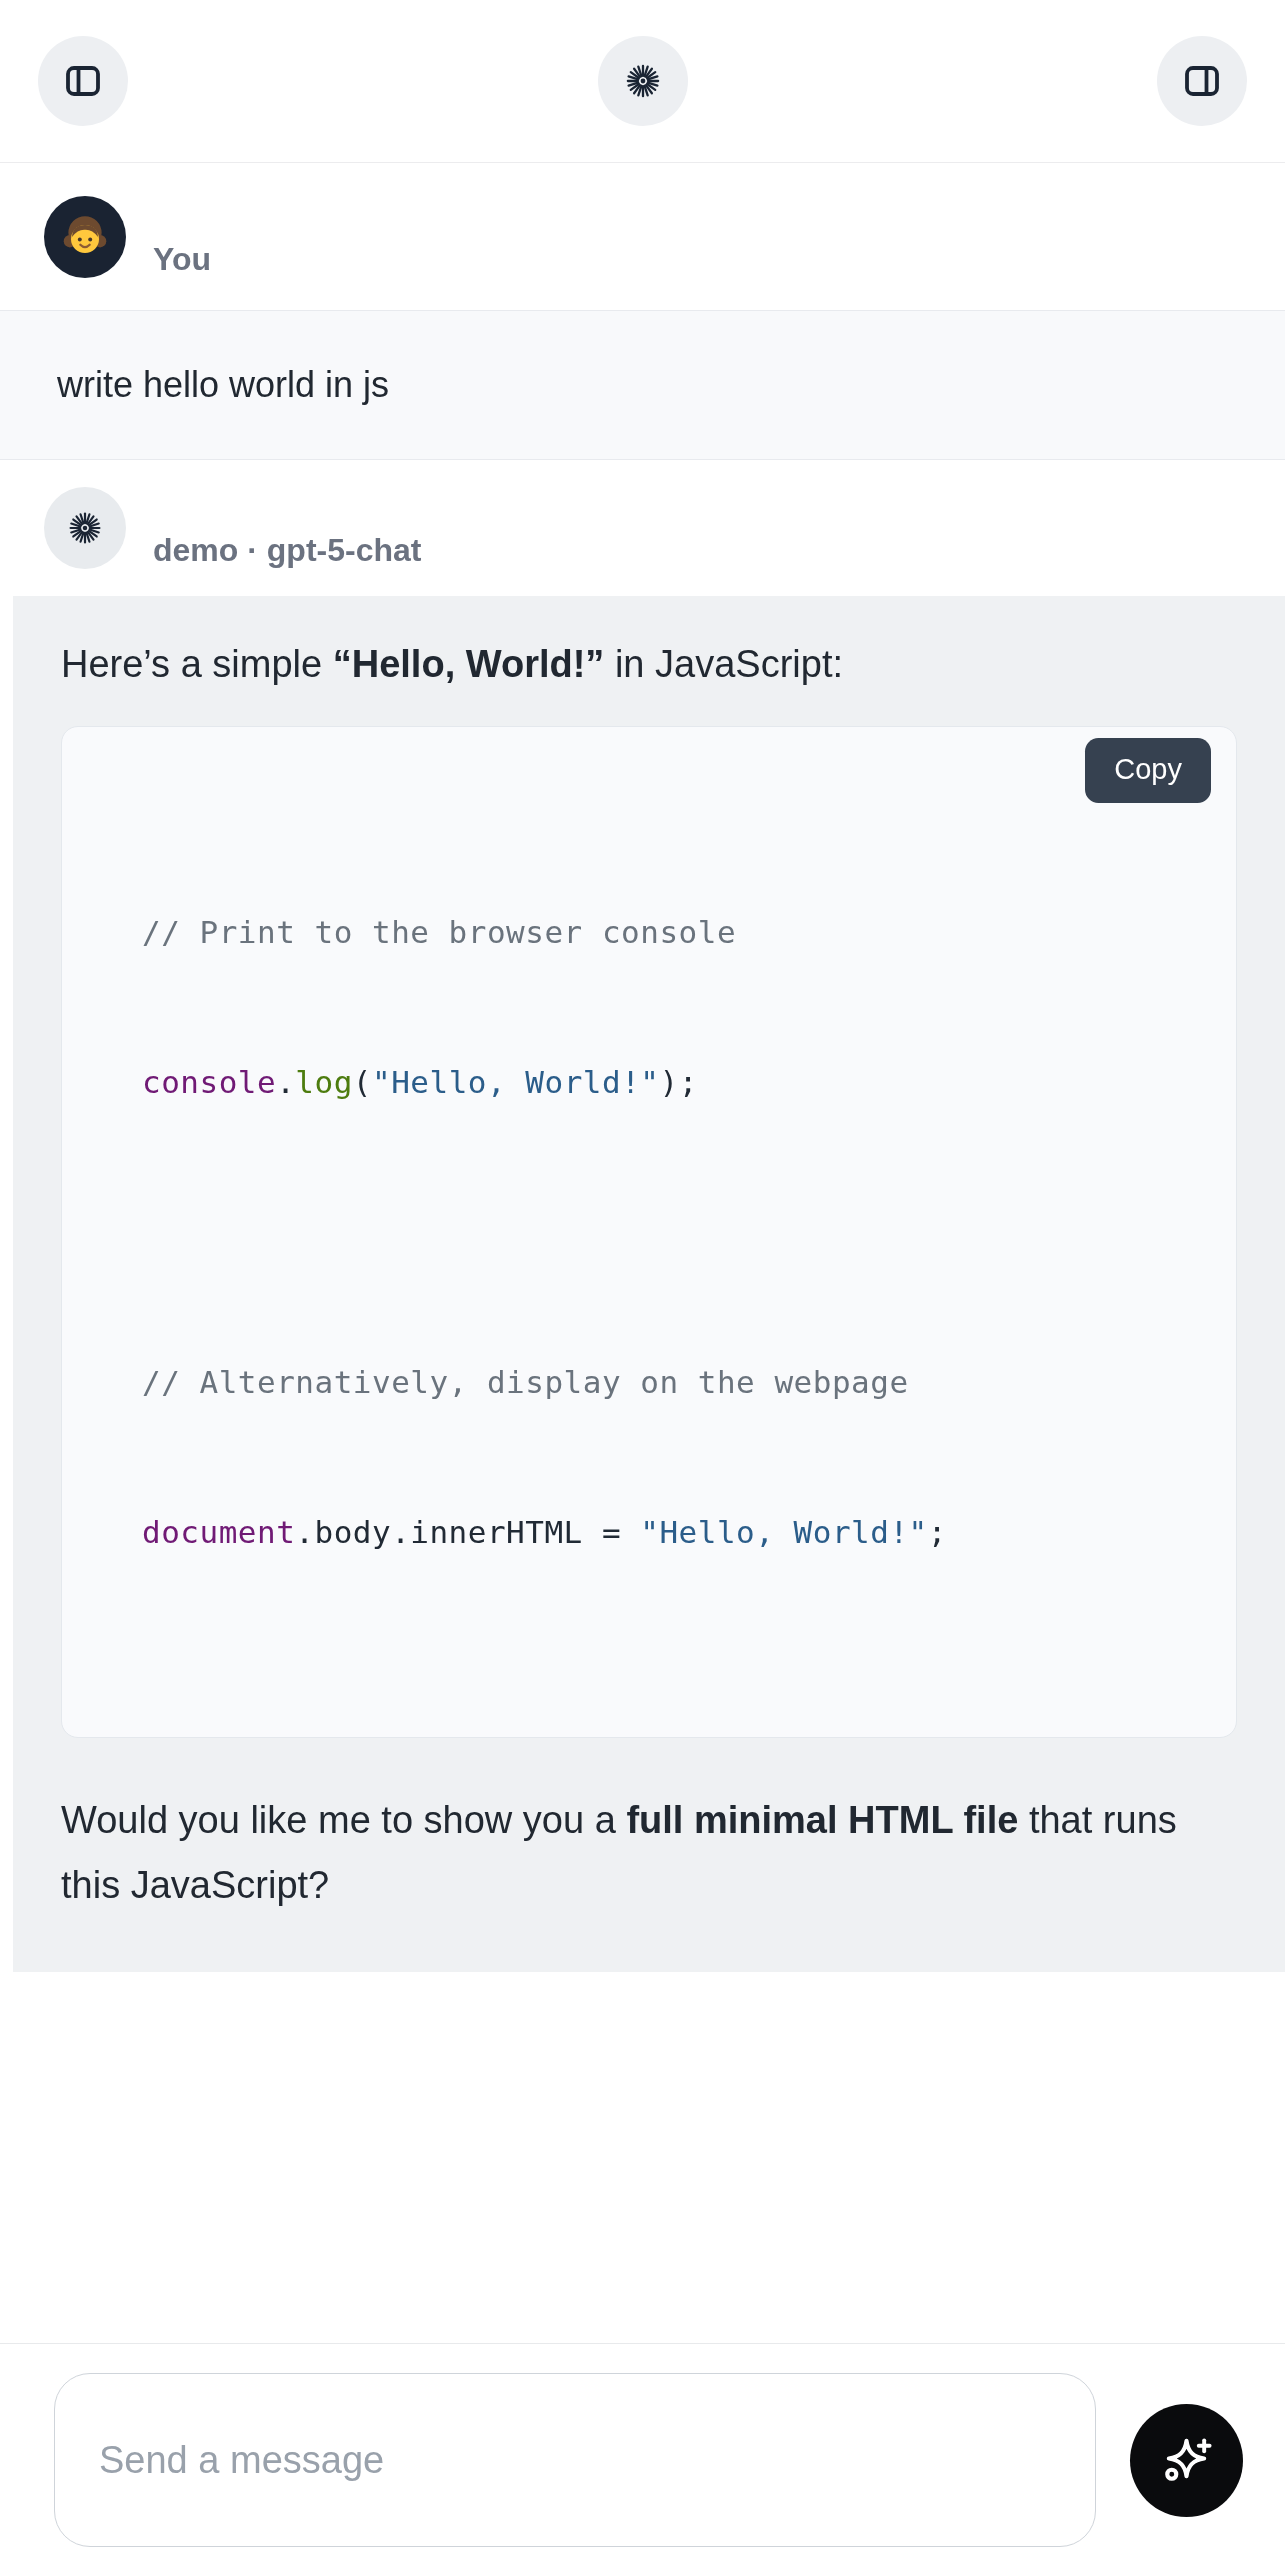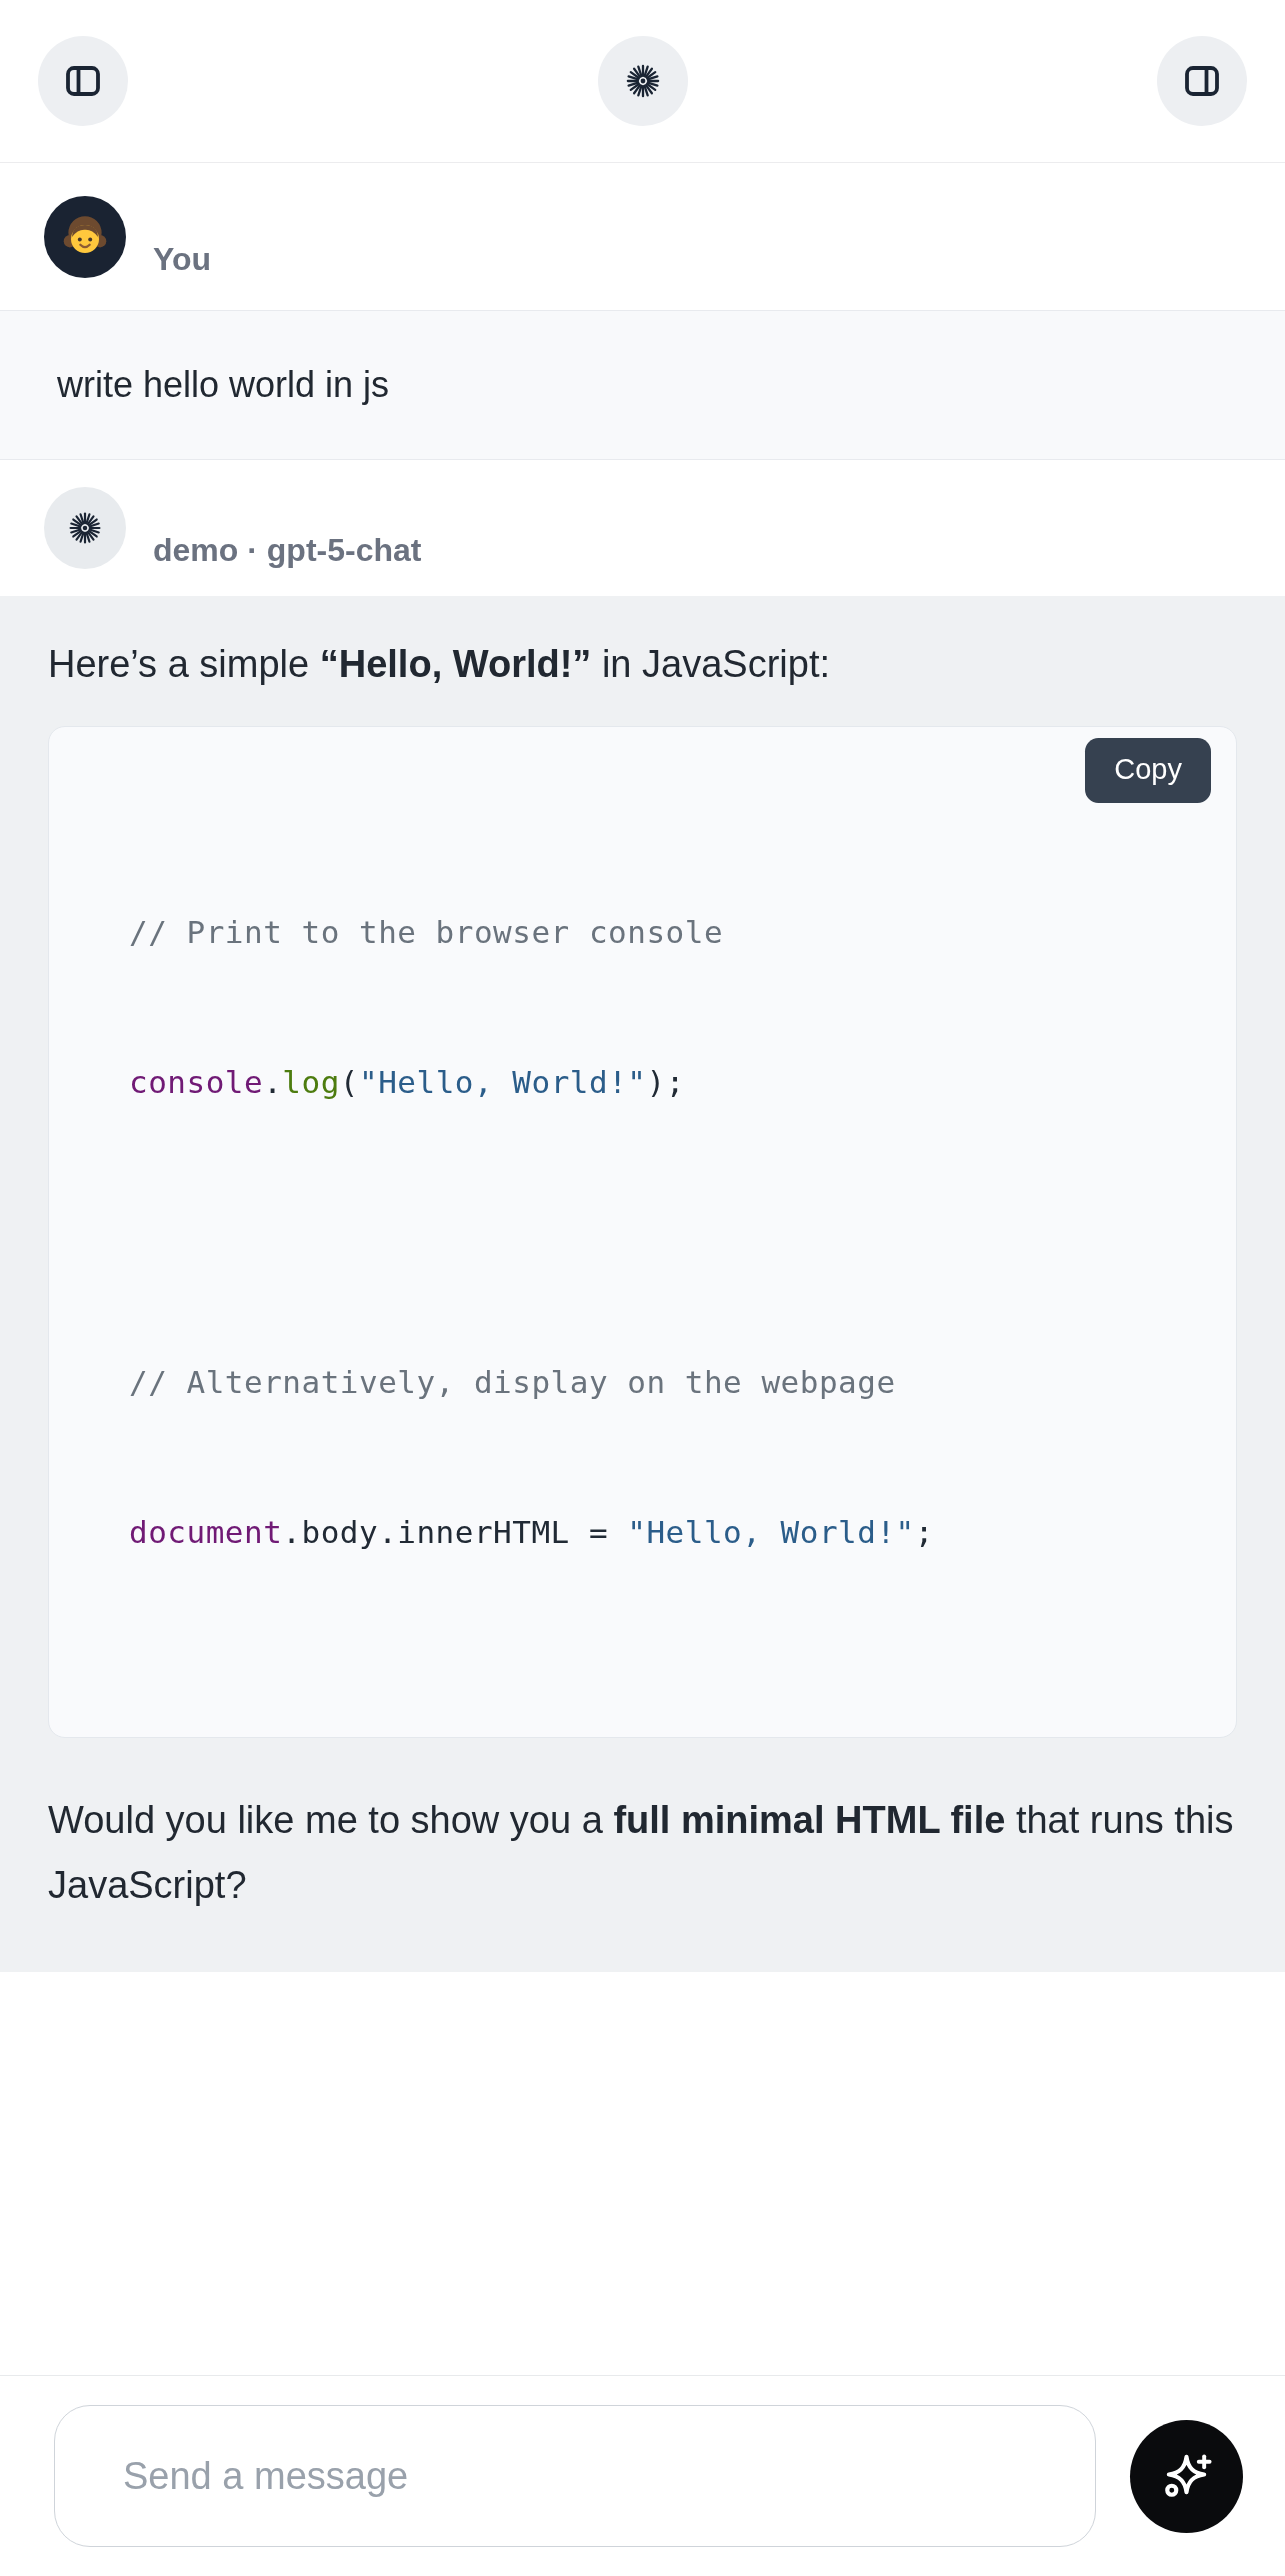--- a/index.html
+++ b/index.html
@@ -46,21 +46,21 @@
     background:#f8f9fb;
     border-top:1px solid #e8eaee; border-bottom:1px solid #e8eaee;
     padding:52px 57px;
     font-size:36px; line-height:44px; color:#212831;
   }
 
   
   .assistant-band {
     background:#eff1f3;
     padding:36px 48px 54px;
-    font-size:38px; line-height:65px; color:#212831;
+    font-size:38px; line-height:65px; color:#212831;margin-left:13px;
   }
   .assistant-band p { margin:0; }
   .closing { margin-top:44px; }
   b { font-weight:700; }
 
   
   .code-card {
     position:relative;
     background:#f9fafc;
     border:1.9px solid #e4e8ed;
@@ -99,23 +99,23 @@
 
   
   .composer {
     flex:0 0 auto; box-sizing:border-box;
     border-top:1px solid #e8eaec;
     background:#ffffff;
     padding:29px 42px 29px 54px;
     display:flex; align-items:center; gap:34px;
   }
   .message-input {
-    flex:1 1 auto; height:142px; box-sizing:border-box;
+    flex:1 1 auto; height:174px; box-sizing:border-box;
     border:1.9px solid #cfd4da; border-radius:36px;
-    padding:0 68px;
+    padding:0 44px;
     font-family:"Liberation Sans", sans-serif;
     font-size:38px; color:#8b5cf6;
     background:#ffffff; outline:none;
   }
   .message-input::placeholder { color:#99a1ab; }
   .send-btn {
     width:113px; height:113px; border-radius:50%;
     background:#0a0b0d; border:none; padding:0;
     display:flex; align-items:center; justify-content:center;
     flex:0 0 auto; cursor:pointer;

